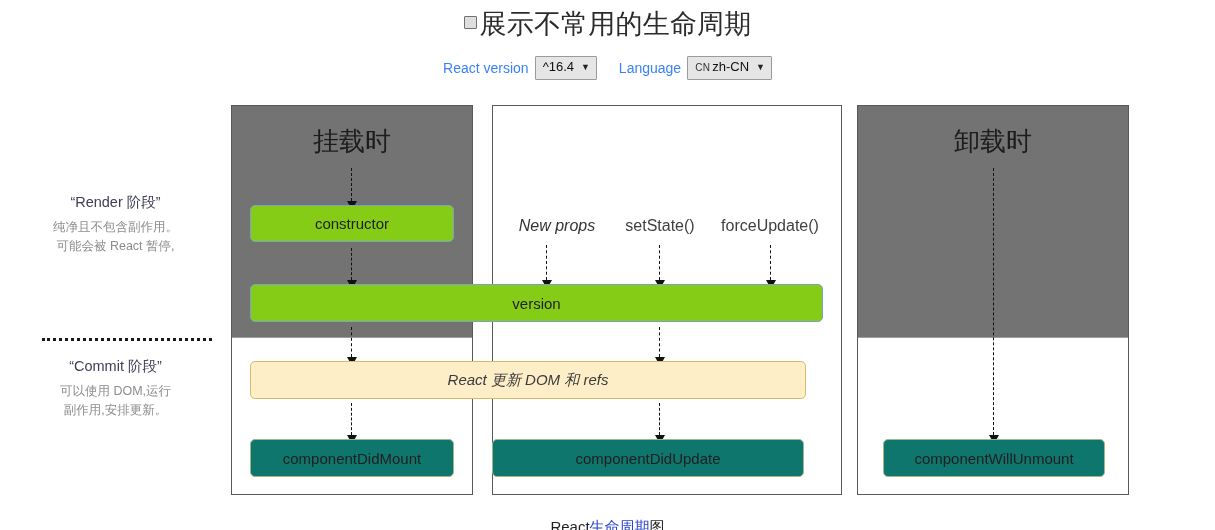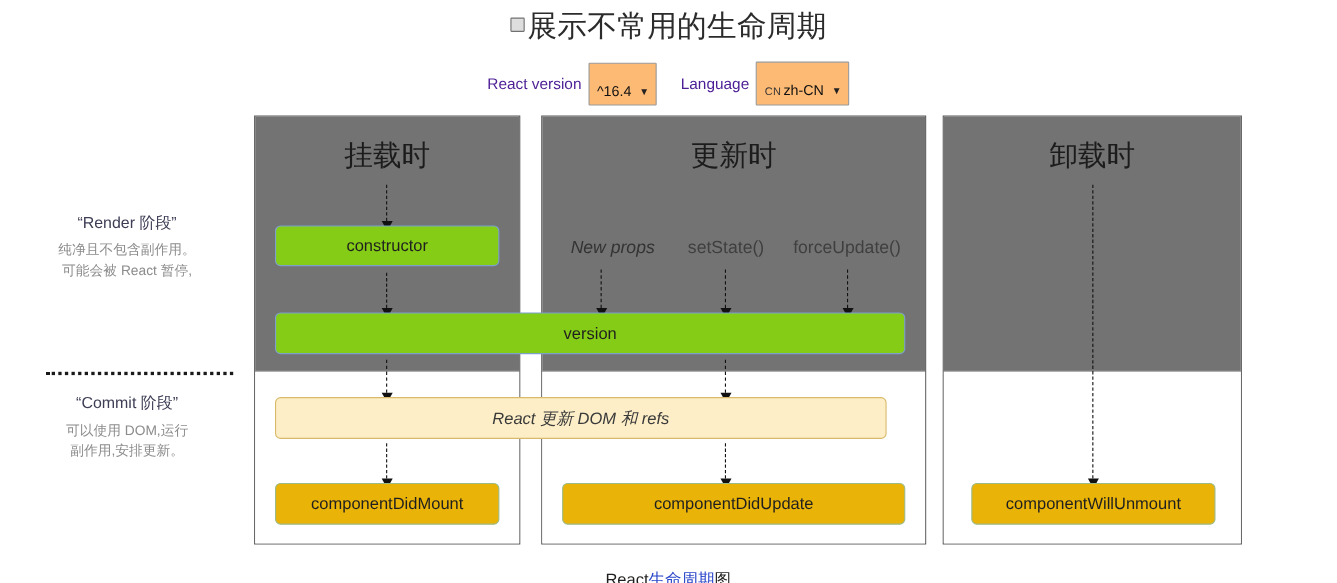--- a/index.html
+++ b/index.html
@@ -56,29 +56,29 @@
   }
   .control-group {
     display: inline-block;
     vertical-align: middle;
     margin: 0 9px;
   }
   .control-label {
     display: inline-block;
     vertical-align: middle;
     font-size: 14px;
-    color: #4c1d95;
+    color: #3b82f6;
     margin-right: 6px;
   }
   .select-box {
     display: inline-block;
     vertical-align: middle;
     border: 1px solid #9a9a9a;
-    background: #fdba74;
-    padding: 17px 6px 3px 7px;
+    background: #e5e5e5;
+    padding: 2px 6px 3px 7px;
     font-size: 13px;
     line-height: 16px;
     color: #111111;
     border-radius: 1px;
     cursor: pointer;
   }
   .select-box .sel-prefix {
     font-size: 10px;
     letter-spacing: 0.3px;
     color: #333;
@@ -183,21 +183,21 @@
     display: flex;
     align-items: center;
     justify-content: center;
     font-size: 15px;
     text-align: center;
     color: #1f1f1f;
     cursor: default;
   }
   .node.blue   { background: #84cc16; border: 1px solid #7d9fd0; }
   .node.yellow { background: #fdeec8; border: 1px solid #d8ba6a; font-style: italic; color: #3a3a3a; }
-  .node.green  { background: #eab308; border: 1px solid #9dba86; }
+  .node.green  { background: #0f766e; border: 1px solid #9dba86; }
 
   .trigger-label {
     position: absolute;
     font-size: 16px;
     color: #3f3f3f;
     text-align: center;
     white-space: nowrap;
   }
   .trigger-label.ital { font-style: italic; color: #333; }
 
@@ -276,23 +276,20 @@
 </div>
 
 <div class="column" id="col-mount">
   <div class="col-top">
     <div class="col-title">挂载时</div>
   </div>
   <div class="col-bottom"></div>
 </div>
 
 <div class="column" id="col-update">
-  <div class="col-top">
-    <div class="col-title">更新时</div>
-  </div>
   <div class="col-bottom"></div>
 </div>
 
 <div class="column" id="col-unmount">
   <div class="col-top">
     <div class="col-title">卸载时</div>
   </div>
   <div class="col-bottom"></div>
 </div>
 
@@ -325,21 +322,21 @@
   </div>
 
   <div class="node yellow" style="left:250px; top:361px; width:556px; height:38px;">
     <span>React 更新 DOM 和 refs</span>
   </div>
 
   <div class="node green" style="left:250px; top:439px; width:204px; height:38px;">
     <span>componentDidMount</span>
   </div>
 
-  <div class="node green" style="left:511px; top:439px; width:312px; height:38px;">
+  <div class="node green" style="left:492px; top:439px; width:312px; height:38px;">
     <span>componentDidUpdate</span>
   </div>
 
   <div class="node green" style="left:883px; top:439px; width:222px; height:38px;">
     <span>componentWillUnmount</span>
   </div>
 
 </div>
 
 <div id="bottom-caption">

